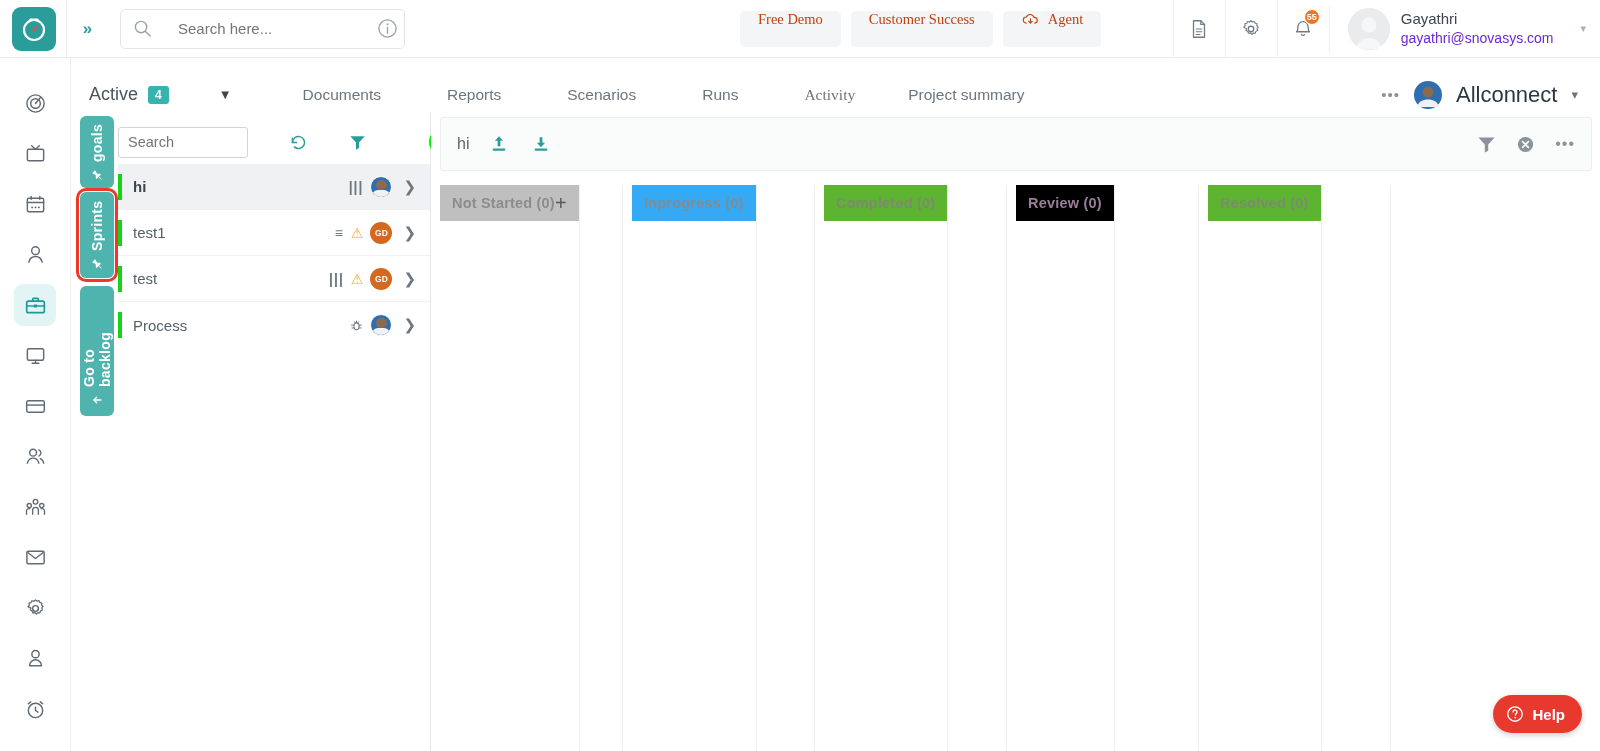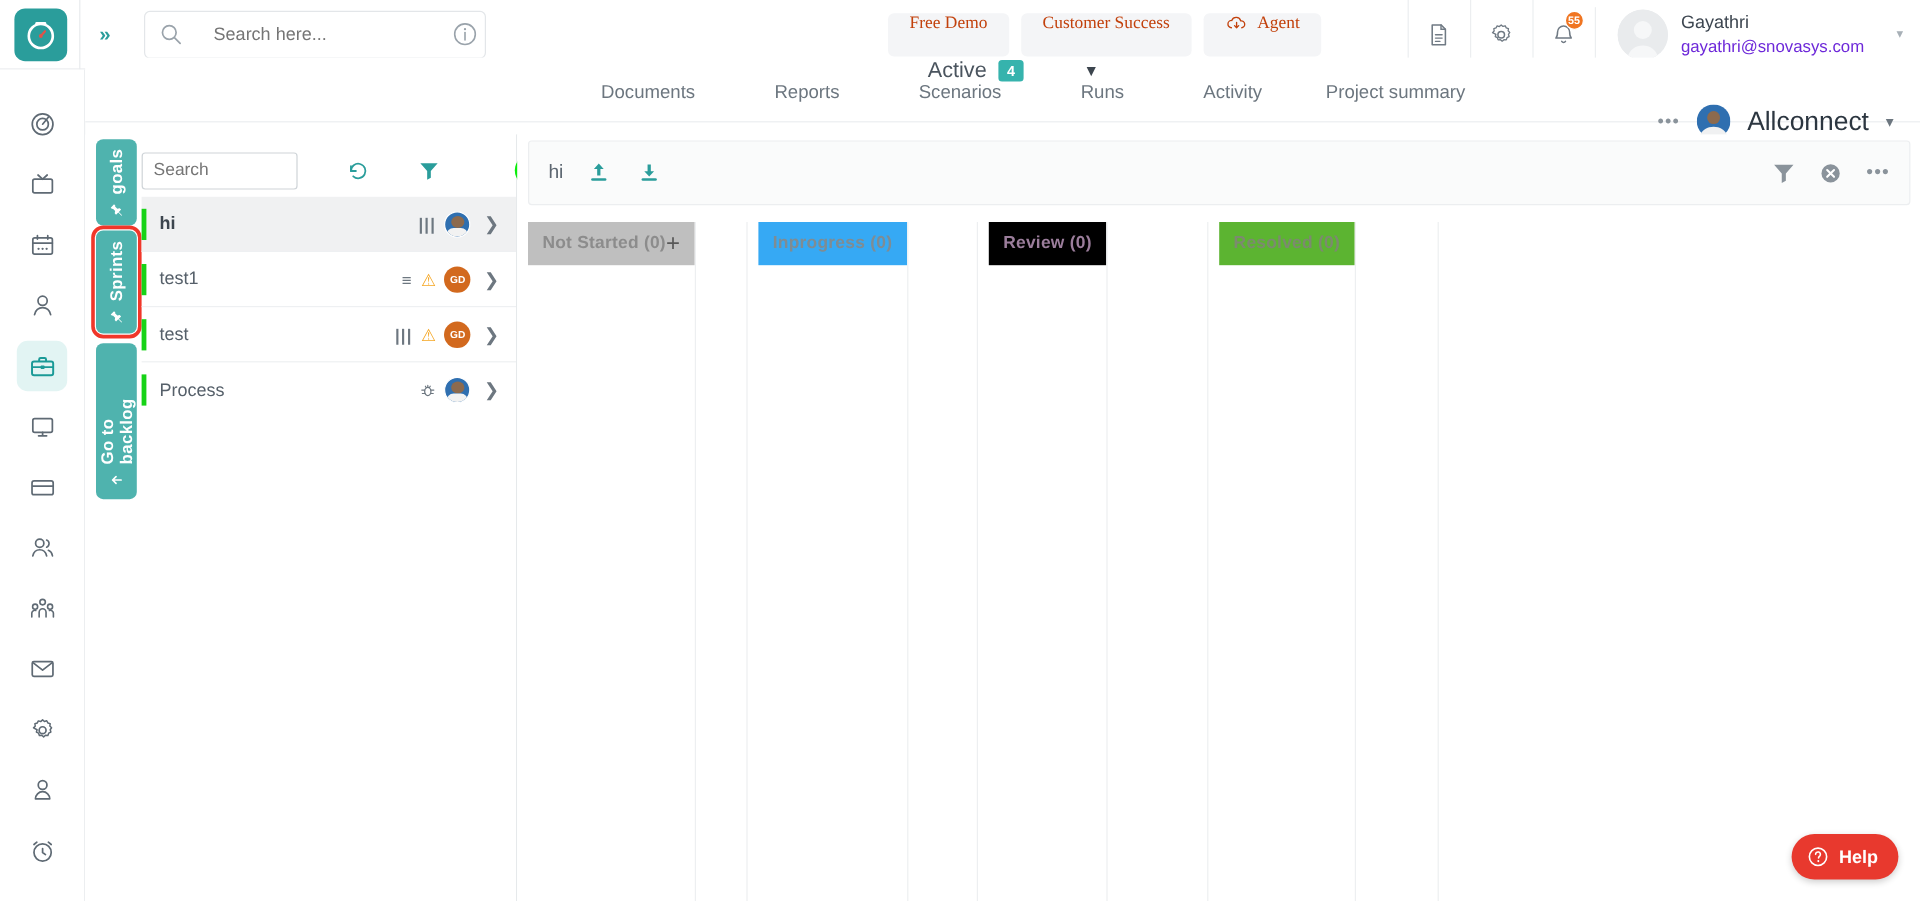--- a/index.html
+++ b/index.html
@@ -343,32 +343,32 @@
         </svg>
     </div>
     <div class="rail-item">
       <svg width="23" height="23" viewBox="0 0 24 24" fill="none">
           <circle cx="12" cy="13" r="7.5" stroke="currentColor" stroke-width="1.5"></circle>
           <path d="M12 9.5V13l2.5 1.8M4.5 6l2.5-2M19.5 6L17 4" stroke="currentColor" stroke-width="1.5" stroke-linecap="round"></path>
         </svg>
     </div>
   </div>
 
-  <div style="position:absolute;left:71px;top:48px;right:0;height:54px;border-bottom:1px solid #eceef0;background:#fff;display:flex;align-items:center;flex-direction:column;">
+  <div style="position:absolute;left:71px;top:68px;right:0;height:54px;border-bottom:1px solid #eceef0;background:#fff;display:flex;align-items:center;">
     <div style="display:flex;align-items:center;gap:10px;margin-left:18px;">
       <span style="font-size:18px;color:#4a545e;">Active</span>
       <span style="background:#36b3ad;color:#fff;font-size:12px;border-radius:3px;padding:2px 7px;font-weight:600;">4</span>
       <span style="color:#3c454e;font-size:13px;margin-left:40px;">▼</span>
     </div>
     <div style="display:flex;align-items:center;gap:0;margin-left:38px;">
       <span style="font-size:15.5px;color:#6c767f;padding:0 33px;cursor:pointer;">Documents</span>
       <span style="font-size:15.5px;color:#6c767f;padding:0 33px;cursor:pointer;">Reports</span>
       <span style="font-size:15.5px;color:#6c767f;padding:0 33px;cursor:pointer;">Scenarios</span>
       <span style="font-size:15.5px;color:#6c767f;padding:0 33px;cursor:pointer;">Runs</span>
-      <span style="font-size:15.5px;color:#6c767f;padding:0 33px;cursor:pointer;">Activity</span>
+      <span style="font-size:15.5px;color:#6c767f;padding:0 33px;cursor:pointer;font-family:Liberation Serif, serif;">Activity</span>
       <span style="font-size:15.5px;color:#6c767f;padding:0 20px;cursor:pointer;">Project summary</span>
     </div>
     <div style="margin-left:auto;display:flex;align-items:center;gap:14px;padding-right:22px;">
       <span style="color:#8a939b;font-size:15px;letter-spacing:1px;cursor:pointer;">•••</span>
       <span style="display:flex">
         <svg width="28" height="28" viewBox="0 0 28 28">
             <circle cx="14" cy="14" r="14" fill="#2f6fb0"></circle>
             <circle cx="14" cy="11" r="5.4" fill="#8c6a4e"></circle>
             <path d="M2.6 26c1.8-5 6.2-7.4 11.4-7.4S23.6 21 25.4 26z" fill="#f0f1f2"></path>
           </svg>
@@ -530,20 +530,26 @@
         <div class="col-body"></div>
       </div>
 
       <div class="col">
         <div class="col-head" style="background:#36a9f4;color:#7f8c93;">
           <span>Inprogress (0)</span>
         </div>
         <div class="col-body"></div>
       </div>
 
+      <div class="col">
+        <div class="col-head" style="background:#5cb431;color:#7c8a6f;">
+          <span>Completed (0)</span>
+        </div>
+        <div class="col-body"></div>
+      </div>
 
       <div class="col">
         <div class="col-head" style="background:#000000;color:#9b7d9b;">
           <span>Review (0)</span>
         </div>
         <div class="col-body"></div>
       </div>
 
 
       <div class="col">

